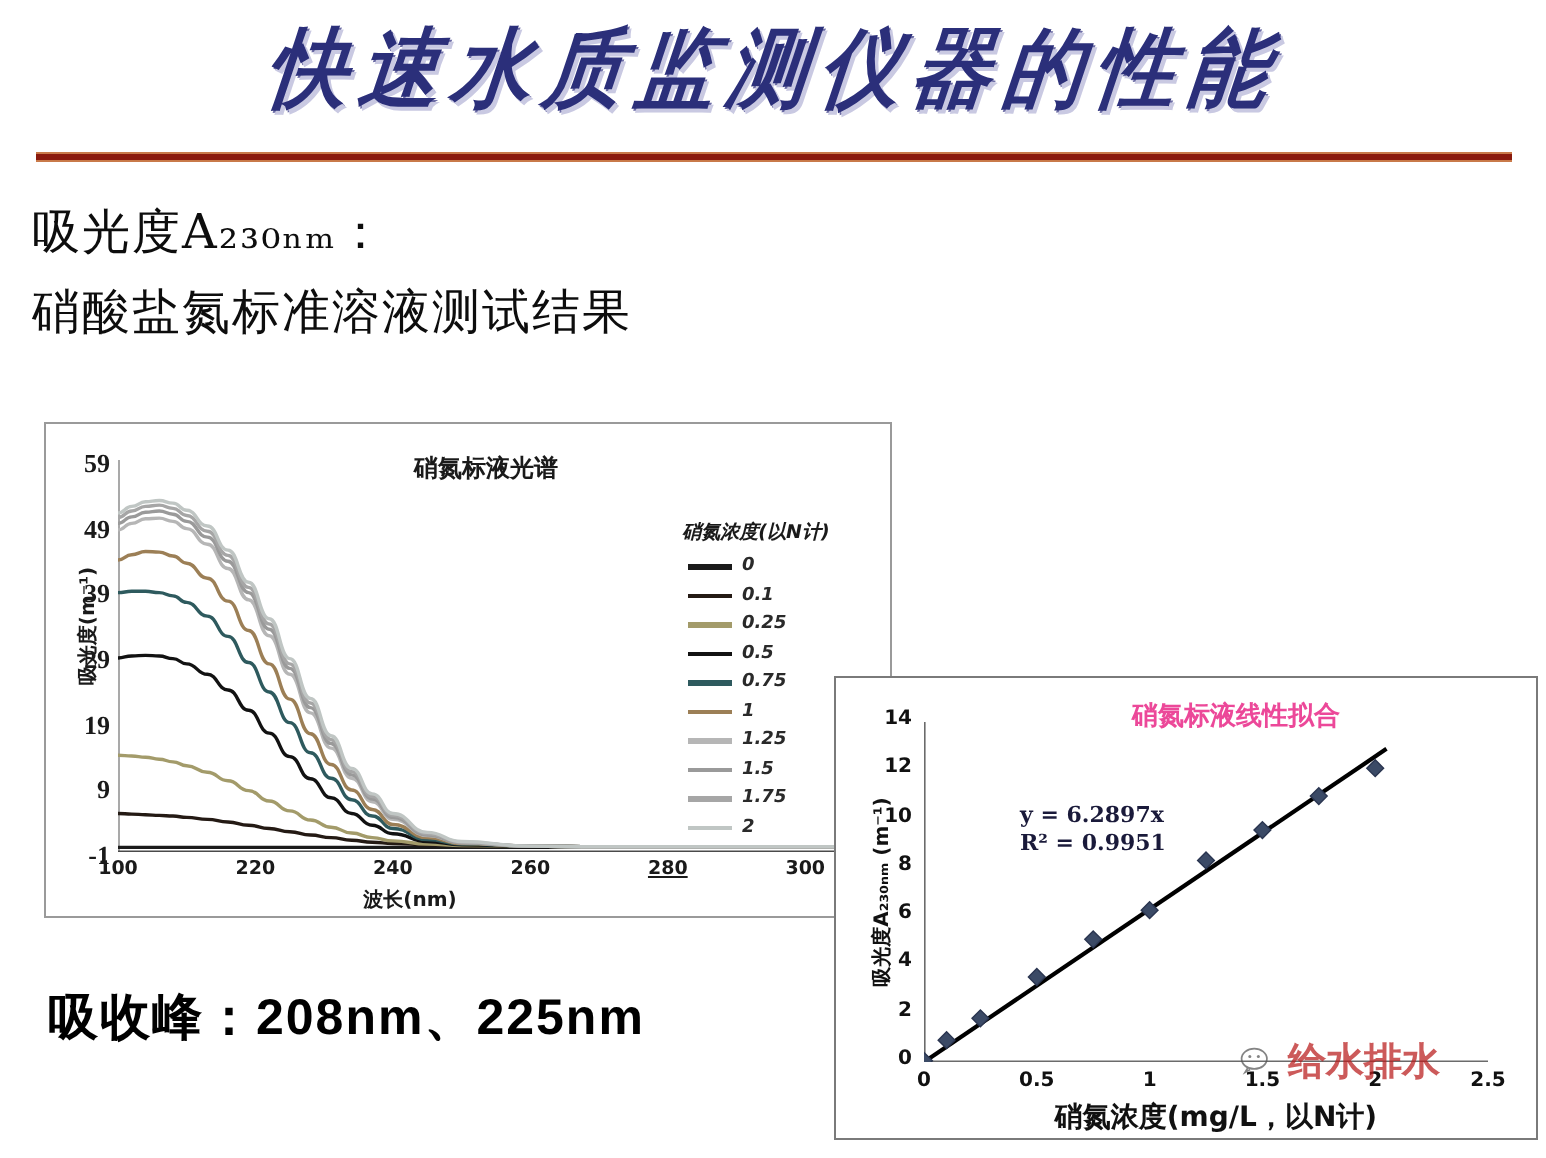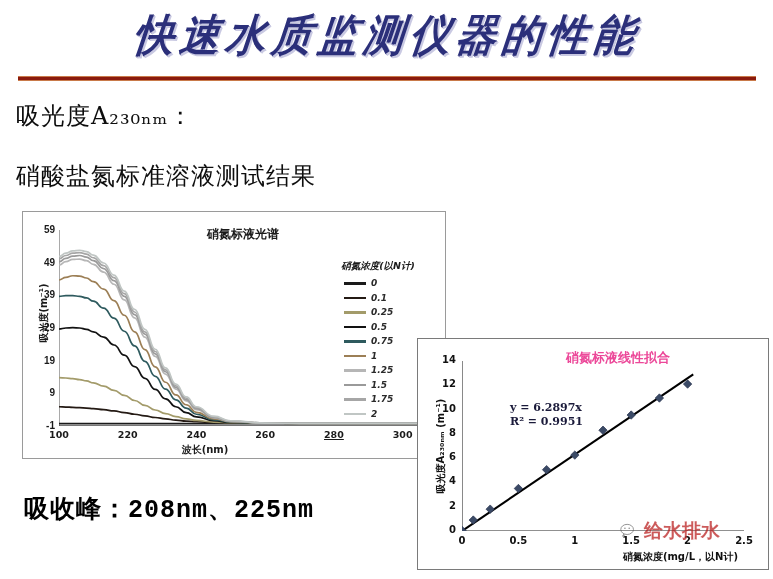--- a/index.html
+++ b/index.html
@@ -59,26 +59,26 @@
   
   .body-line {
     position: absolute;
     font-family: "DejaVu Serif", serif;
     font-size: 24px;
     color: #0d0d0d;
     letter-spacing: 1px;
     white-space: nowrap;
   }
   #body-line-1 { left: 16px; top: 100px; }
-  #body-line-2 { left: 16px; top: 160px; }
+  #body-line-2 { left: 16px; top: 140px; }
   #peak-line {
     position: absolute;
     left: 24px;
     top: 492px;
-    font-family: Liberation Mono, monospace;
+    font-family: Liberation Sans, sans-serif;
     font-size: 25px;
     font-weight: bold;
     color: #000000;
     letter-spacing: 1px;
     white-space: nowrap;
   }
 
   
   #spectra-chart {
     position: absolute;
@@ -122,22 +122,22 @@
     font-family: "DejaVu Sans", sans-serif;
     font-size: 10px;
     font-weight: bold;
     color: #1a1a1a;
   }
   .spec-ytick {
     position: absolute;
     left: 6px;
     width: 26px;
     text-align: right;
-    font-family: Liberation Sans, sans-serif;
-    font-size: 10px;
+    font-family: Liberation Serif, serif;
+    font-size: 13px;
     font-weight: bold;
     color: #1a1a1a;
   }
   .spec-xtick {
     position: absolute;
     top: 217px;
     width: 32px;
     margin-left: -16px;
     text-align: center;
     font-family: "DejaVu Sans", sans-serif;
@@ -223,23 +223,23 @@
     font-size: 10px;
     font-weight: bold;
     color: #111111;
     white-space: nowrap;
   }
   #fit-xlabel {
     position: absolute;
     left: 60px;
     top: 211px;
     width: 260px;
-    text-align: right;
-    font-family: "DejaVu Sans", sans-serif;
-    font-size: 10px;
+    text-align: center;
+    font-family: "DejaVu Sans", sans-serif;
+    font-size: 14px;
     font-weight: bold;
     color: #111111;
     white-space: nowrap;
   }
   .fit-ytick {
     position: absolute;
     left: 14px;
     width: 24px;
     text-align: right;
     font-family: "DejaVu Sans", sans-serif;

